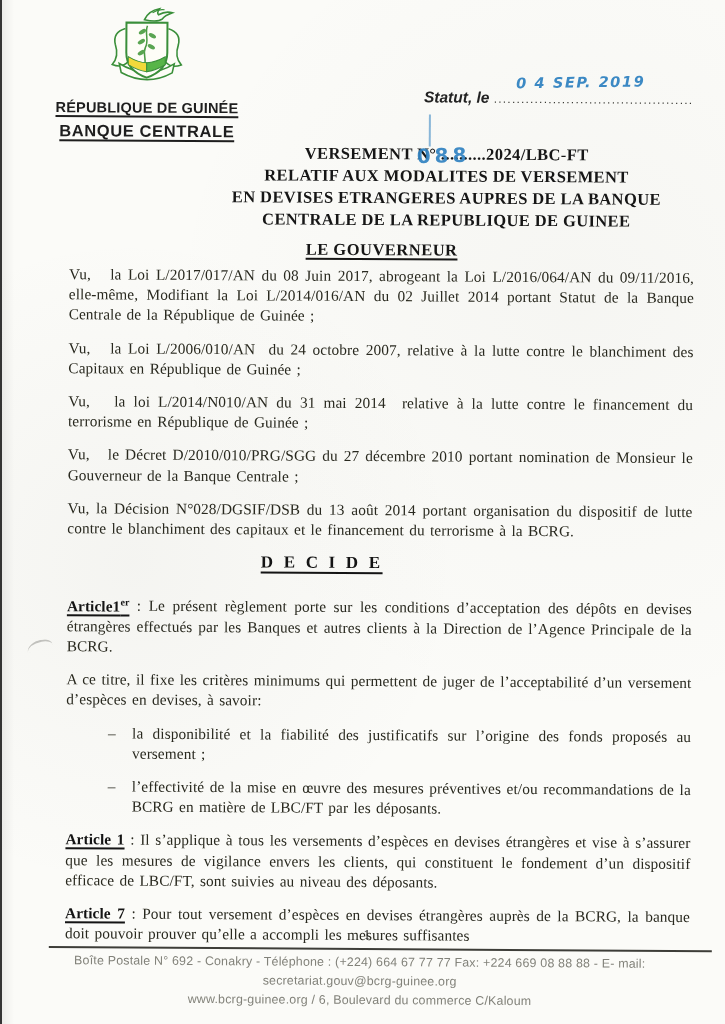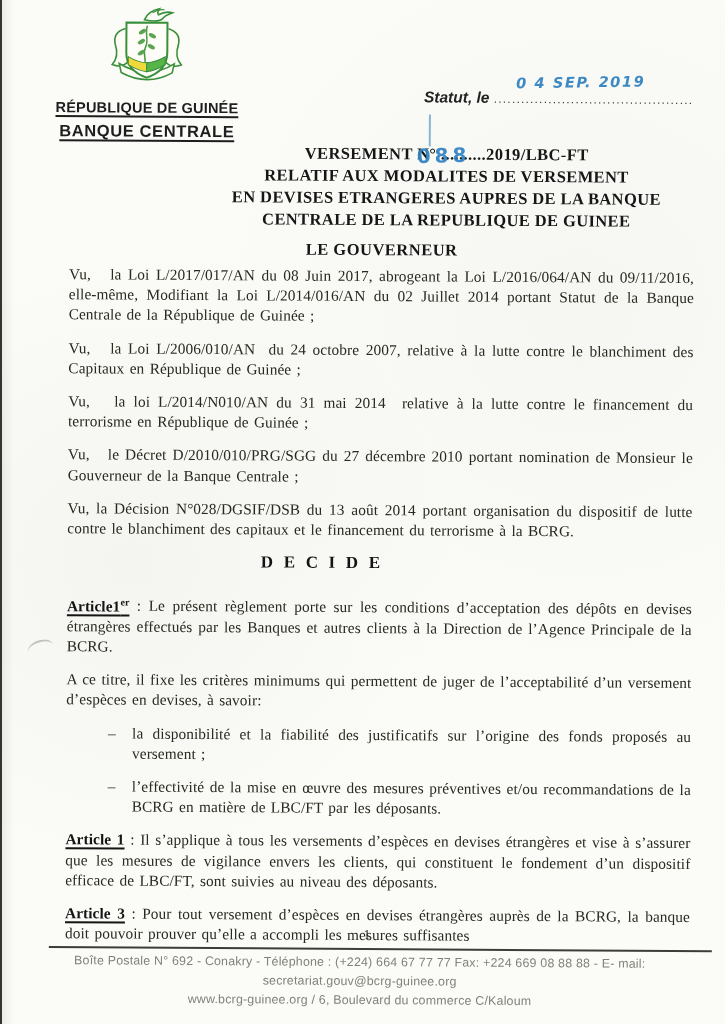--- a/index.html
+++ b/index.html
@@ -35,30 +35,30 @@
   
   .title { position:absolute; top:143px; left:215px; width:460px; text-align:center;
           font-weight:bold; font-size:16.5px; line-height:22px; letter-spacing:.4px; color:#161616; }
   .stamp-num { position:absolute; top:1px; left:200px; color:#2d80c0;
           font-family:"DejaVu Sans", sans-serif; font-weight:bold; font-size:20px;
           letter-spacing:4px; transform:rotate(-2deg); opacity:.9; }
   .stamp-artifact { position:absolute; left:427px; top:114px; width:2px; height:32px; background:#2d80c0; opacity:.55; }
 
   .gov { position:absolute; top:240px; left:68px; width:625px; text-align:center;
          font-weight:bold; font-size:16.5px; letter-spacing:.5px; color:#161616; }
-  .gov span { text-underline-offset:3px; text-decoration-thickness:1.5px; }
+  .gov span { text-decoration:underline; text-underline-offset:3px; text-decoration-thickness:1.5px; }
 
   
   .doc { position:absolute; top:266px; left:68px; width:625px;
          font-size:15.3px; line-height:20.2px; text-align:justify;
          letter-spacing:.1px; word-spacing:1.4px; color:#29291f; }
   .doc p { margin:0 0 13px; }
   .decide { text-align:center; font-weight:bold; font-size:17px; letter-spacing:2.5px;
             margin:6px 0 20px; position:relative; left:-58px; color:#141414; }
-  .decide span { text-underline-offset:4px; text-decoration-thickness:1.6px;text-align:right; }
+  .decide span { text-decoration:underline; text-underline-offset:4px; text-decoration-thickness:1.6px;text-align:right; }
   .art-label { font-weight:bold; color:#141414; text-decoration:underline;
                text-underline-offset:2.5px; text-decoration-thickness:1.5px; }
   .art-label sup { font-size:10px; }
   .bullets { margin:0 0 0 42px; }
   .bullet { display:flex; margin:0 0 13px; }
   .bullet .marker { flex:0 0 24px; }
   .bullet .text { flex:1; text-align:justify; }
 
   .pencil-mark { position:absolute; left:28px; top:642px; width:26px; height:9px;
       border-top:2px solid rgba(80,80,75,.32); border-radius:60% 40% 0 0 / 100% 60% 0 0;
@@ -108,21 +108,21 @@
     </div>
 
     <div class="dateline">
       <span>Statut, le</span>
       <span class="dots">............................................</span>
       <span class="stamp-date">0 4 SEP. 2019</span>
     </div>
 
     <div class="stamp-artifact"></div>
     <div class="title">
-      <div><span>VERSEMENT N° </span><span>..........</span><span>2019/LBC-FT</span></div>
+      <div><span>VERSEMENT N° </span><span>..........</span><span>2024/LBC-FT</span></div>
       <span class="stamp-num">088</span>
       <div>RELATIF AUX MODALITES DE VERSEMENT</div>
       <div>EN DEVISES ETRANGERES AUPRES DE LA BANQUE</div>
       <div>CENTRALE DE LA REPUBLIQUE DE GUINEE</div>
     </div>
 
     <div class="gov">
       <span>LE GOUVERNEUR</span>
     </div>
 
@@ -147,21 +147,21 @@
           <span class="text">la disponibilité et la fiabilité des justificatifs sur l’origine des fonds proposés au versement ;</span>
         </div>
         <div class="bullet">
           <span class="marker">–</span>
           <span class="text">l’effectivité de la mise en œuvre des mesures préventives et/ou recommandations de la BCRG en matière de LBC/FT par les déposants.</span>
         </div>
       </div>
 
       <p><span class="art-label">Article 1</span><span> : Il s’applique à tous les versements d’espèces en devises étrangères et vise à s’assurer que les mesures de vigilance envers les clients, qui constituent le fondement d’un dispositif efficace de LBC/FT, sont suivies au niveau des déposants.</span></p>
 
-      <p><span class="art-label">Article 3</span><span> : Pour tout versement d’espèces en devises étrangères auprès de la BCRG, la banque doit pouvoir prouver qu’elle a accompli les mesures suffisantes</span></p>
+      <p><span class="art-label">Article 7</span><span> : Pour tout versement d’espèces en devises étrangères auprès de la BCRG, la banque doit pouvoir prouver qu’elle a accompli les mesures suffisantes</span></p>
     </div>
 
     <div class="pencil-mark"></div>
 
     <div class="page-num">1</div>
     <div class="footer-rule"></div>
     <div class="footer-text">
       <div>Boîte Postale N° 692 - Conakry - Téléphone : (+224) 664 67 77 77 Fax: +224 669 08 88 88 - E- mail: secretariat.gouv@bcrg-guinee.org</div>
       <div>www.bcrg-guinee.org / 6, Boulevard du commerce C/Kaloum</div>
     </div>

